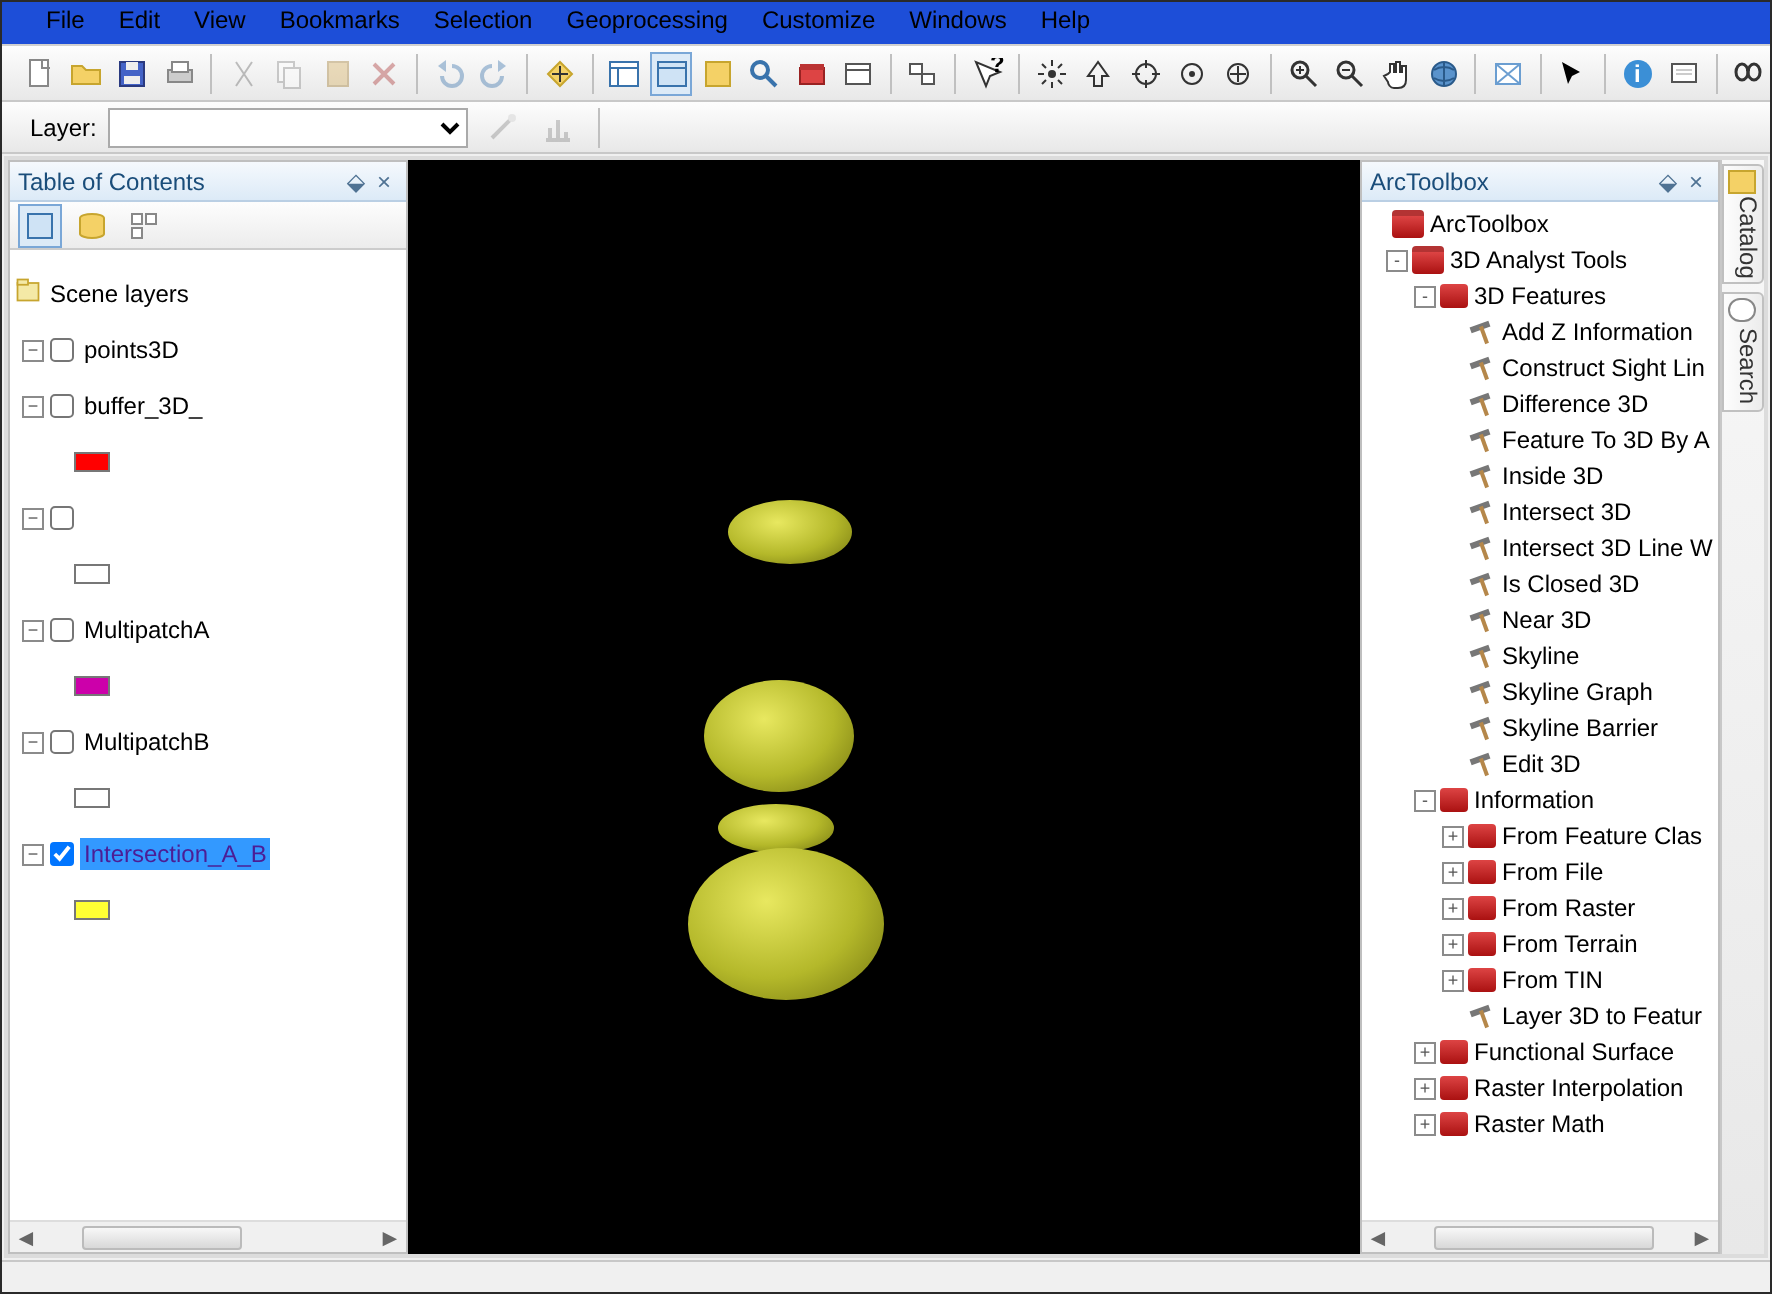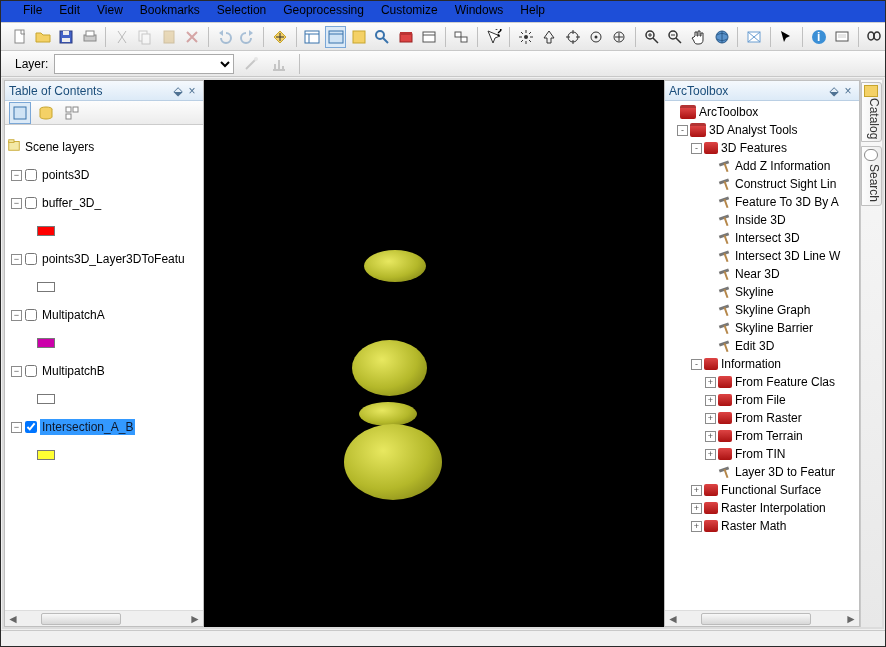--- a/index.html
+++ b/index.html
@@ -28,39 +28,39 @@
 
 .layer-row { height: 26px; background: linear-gradient(#fdfdfd,#e8e8e8); border-bottom:1px solid #c8c8c8; display:flex; align-items:center; padding-left:14px; gap:6px; }
 .layer-select { width: 180px; height: 20px; border:1px solid #aaa; background:#fff; }
 
 
 .content { flex:1; display:flex; position:relative; background:#fff; border:2px solid #dcdcdc; margin:1px; }
 
 
 .panel { background: linear-gradient(#fff,#f2f2f2); border:1px solid #bfbfbf; display:flex; flex-direction:column; }
 .panel-left { width:200px; }
-.panel-right { width:196px; }
+.panel-right { width:180px; }
 .panel-head { height:20px; background: linear-gradient(#f5f9fd,#dceaf7); border-bottom:1px solid #bacfe4; display:flex; align-items:center; padding:0 4px; color:#1a4d7a; }
 .panel-head .title { flex:1; font-weight:normal; }
 .panel-head .pin, .panel-head .close { width:14px; text-align:center; color:#4f7293; }
 .panel-sub { height:24px; border-bottom:1px solid #ccc; display:flex; align-items:center; padding-left:4px; gap:4px; background:linear-gradient(#fdfdfd,#ececec); }
 .panel-body { flex:1; background:#fff; overflow:auto; padding:2px 0 2px 2px; }
 .panel-scroll { height:16px; background:#f0f0f0; border-top:1px solid #ddd; display:flex; align-items:center; }
 .panel-scroll .sthumb { width:80px; height:12px; background:linear-gradient(#f8f8f8,#d8d8d8); border:1px solid #bbb; border-radius:2px; margin-left:20px; }
 .panel-scroll .sarrow { width:16px; text-align:center; color:#666; }
 
 
 .tree { list-style:none; }
 .tree li { white-space:nowrap;margin-top:12px; }
 .tree .row { display:flex; align-items:center; height:16px; line-height:16px; padding:1px 0; }
 .tree .exp { width:11px; height:11px; border:1px solid #8b8b8b; display:inline-flex; align-items:center; justify-content:center; margin-right:3px; font-size:9px; background:#fff; color:#555; }
 .tree .chk { width:12px; height:12px; margin-right:3px; }
 .tree .swatch { width:18px; height:10px; border:1px solid #777; margin-left:30px; }
 .tree .lbl { padding:0 2px; }
-.tree .sel { background:#3399ff; color:#0f172a; }
+.tree .sel { background:#3399ff; color:#4c1d95; }
 
 
 .viewport { flex:1; background:#000; position:relative; }
 .shape { position:absolute; background:radial-gradient(ellipse at 40% 35%, #e8e860 0%, #b4b82a 55%, #70720e 100%); border-radius:50%; }
 
 
 .atree { list-style:none; }
 .atree li { white-space:nowrap; }
 .atree .row { display:flex; align-items:center; height:18px; padding:0; }
 .atree .exp { width:11px; height:11px; border:1px solid #8b8b8b; display:inline-flex; align-items:center; justify-content:center; font-size:9px; background:#fff; color:#555; margin-right:2px; }
@@ -382,21 +382,20 @@
             </li>
             <li>
               <div class="row">
                 <span class="swatch" style="background:#ff0000"></span>
               </div>
             </li>
             <li>
               <div class="row" style="padding-left:4px">
                 <span class="exp">−</span>
                 <input type="checkbox" class="chk" style="">
-                <span class="lbl">points3D_Layer3DToFeatu</span>
               </div>
             </li>
             <li>
               <div class="row">
                 <span class="swatch" style="background:#ffffff"></span>
               </div>
             </li>
             <li>
               <div class="row" style="padding-left:4px">
                 <span class="exp">−</span>
@@ -489,20 +488,27 @@
               <div class="row" style="padding-left:38px">
                 <span class="noneexp"></span>
                 <span class="ic-box ic-hammer"></span>
                 <span class="lbl">Construct Sight Lin</span>
               </div>
             </li>
             <li>
               <div class="row" style="padding-left:38px">
                 <span class="noneexp"></span>
                 <span class="ic-box ic-hammer"></span>
+                <span class="lbl">Difference 3D</span>
+              </div>
+            </li>
+            <li>
+              <div class="row" style="padding-left:38px">
+                <span class="noneexp"></span>
+                <span class="ic-box ic-hammer"></span>
                 <span class="lbl">Feature To 3D By A</span>
               </div>
             </li>
             <li>
               <div class="row" style="padding-left:38px">
                 <span class="noneexp"></span>
                 <span class="ic-box ic-hammer"></span>
                 <span class="lbl">Inside 3D</span>
               </div>
             </li>
@@ -511,20 +517,27 @@
                 <span class="noneexp"></span>
                 <span class="ic-box ic-hammer"></span>
                 <span class="lbl">Intersect 3D</span>
               </div>
             </li>
             <li>
               <div class="row" style="padding-left:38px">
                 <span class="noneexp"></span>
                 <span class="ic-box ic-hammer"></span>
                 <span class="lbl">Intersect 3D Line W</span>
+              </div>
+            </li>
+            <li>
+              <div class="row" style="padding-left:38px">
+                <span class="noneexp"></span>
+                <span class="ic-box ic-hammer"></span>
+                <span class="lbl">Is Closed 3D</span>
               </div>
             </li>
             <li>
               <div class="row" style="padding-left:38px">
                 <span class="noneexp"></span>
                 <span class="ic-box ic-hammer"></span>
                 <span class="lbl">Near 3D</span>
               </div>
             </li>
             <li>

